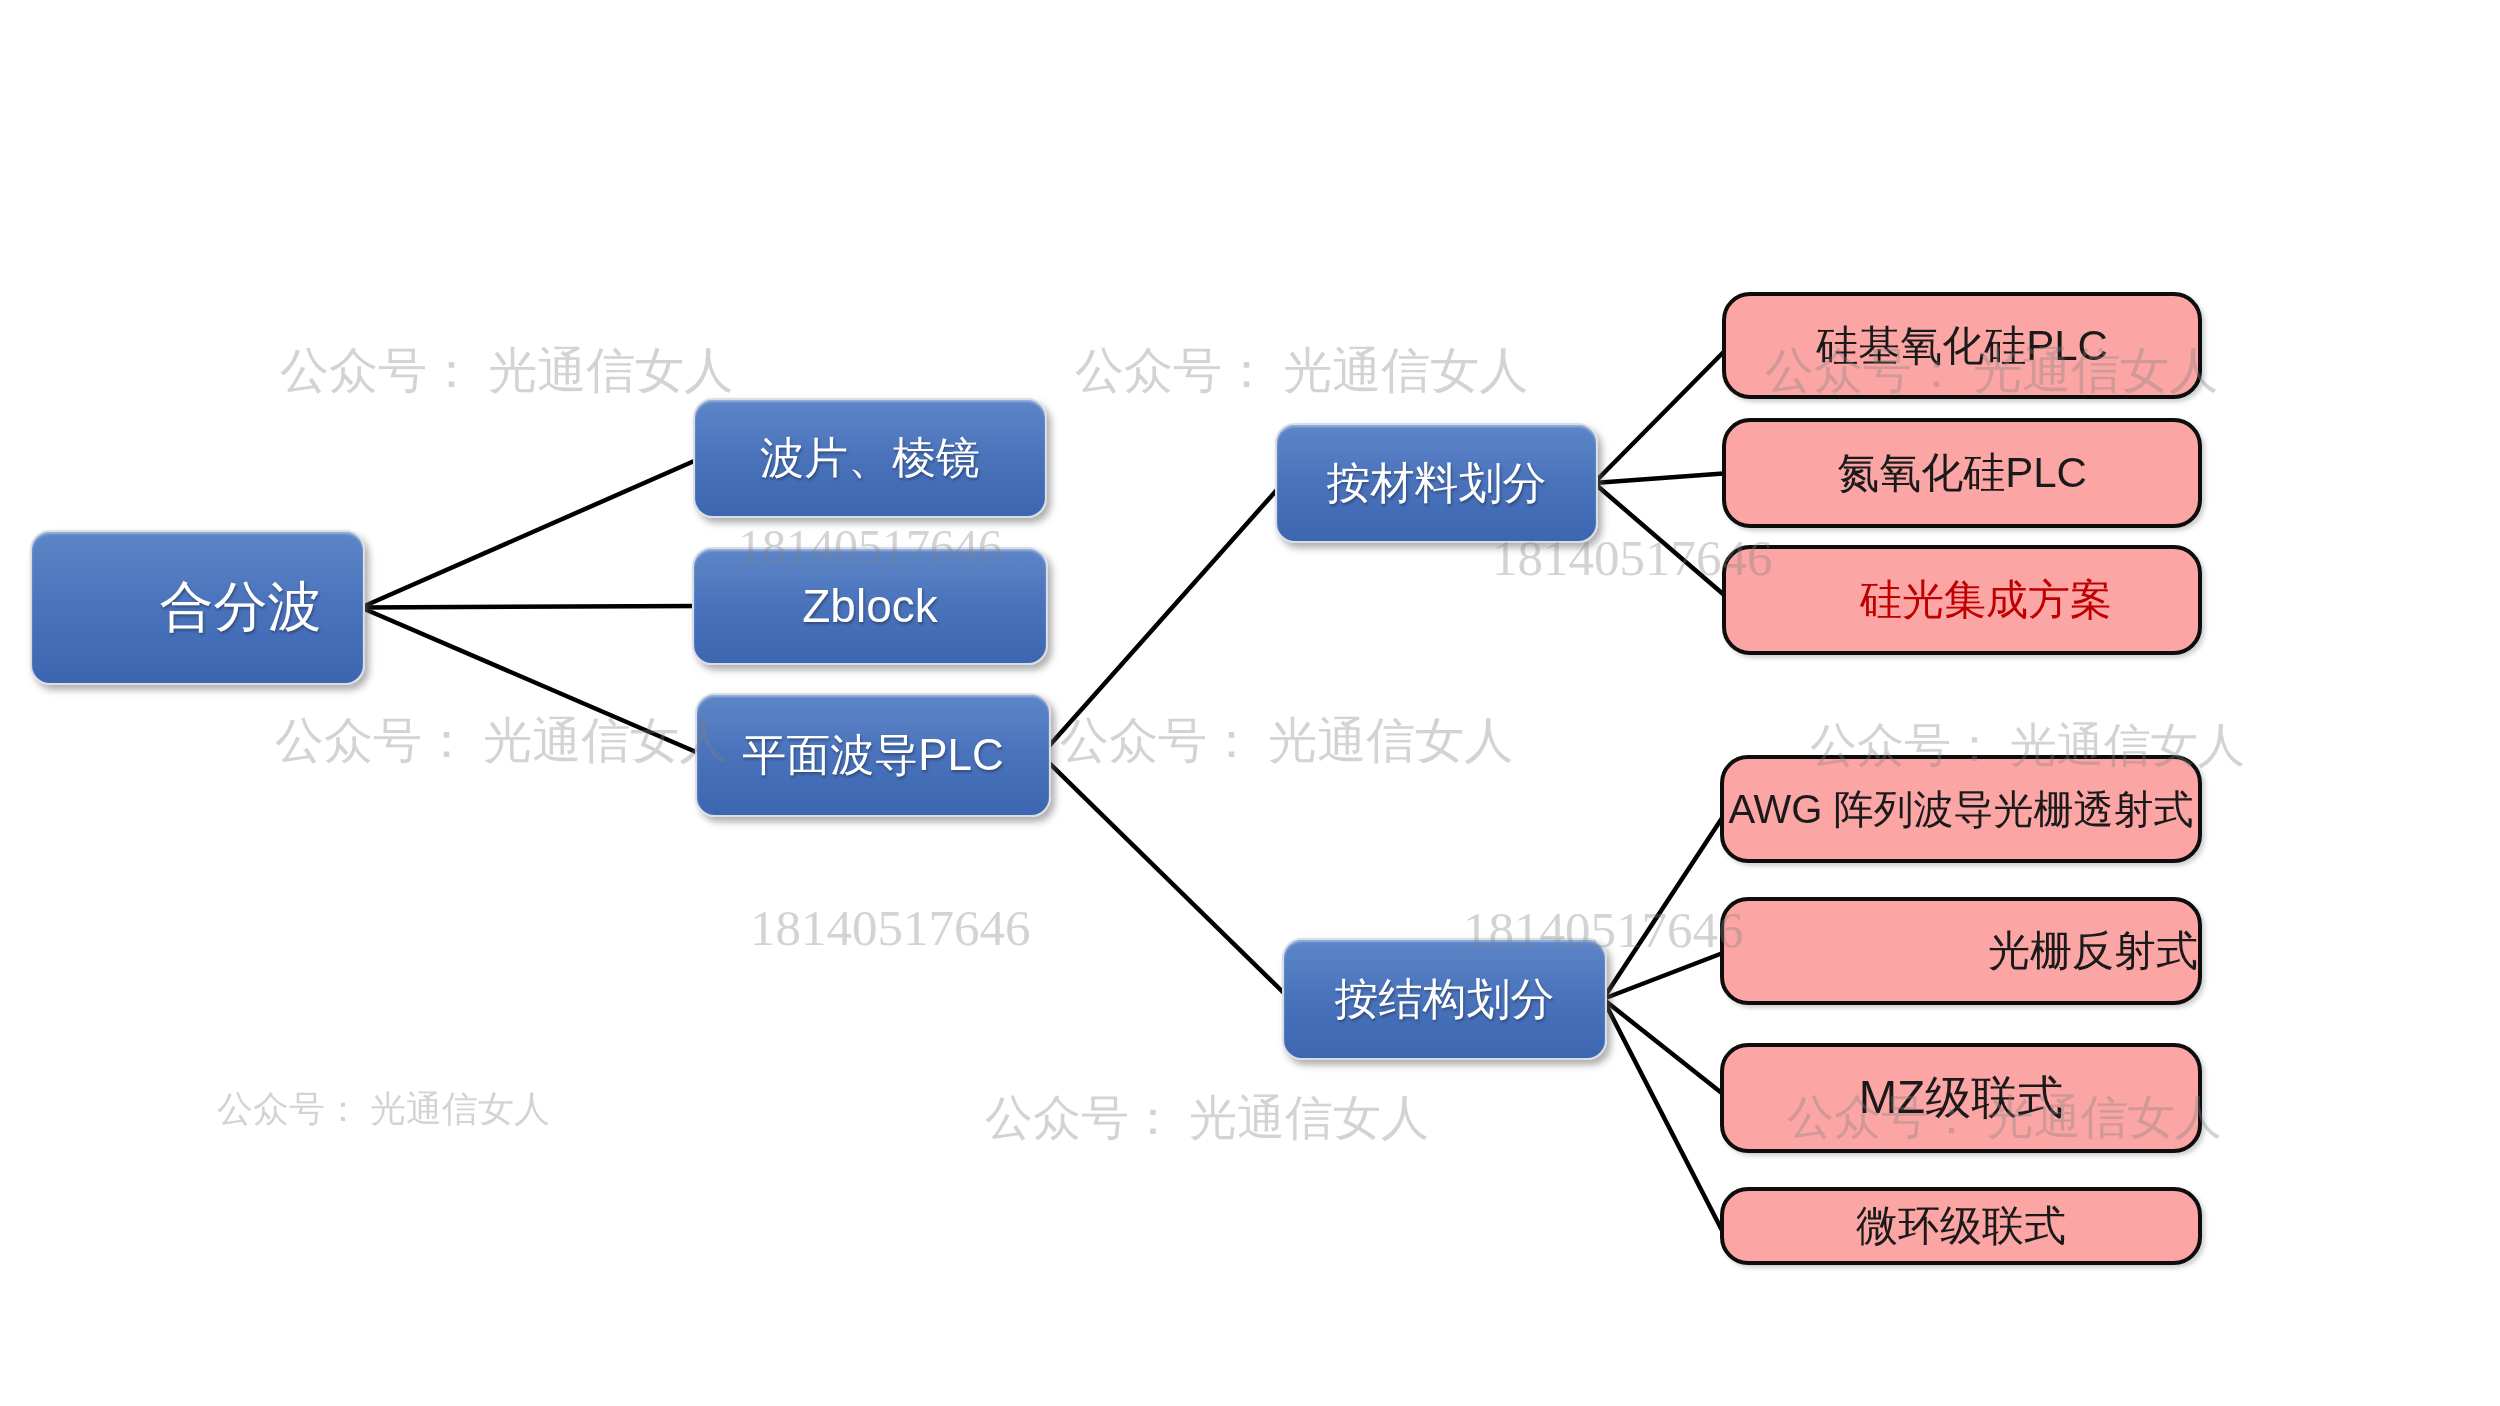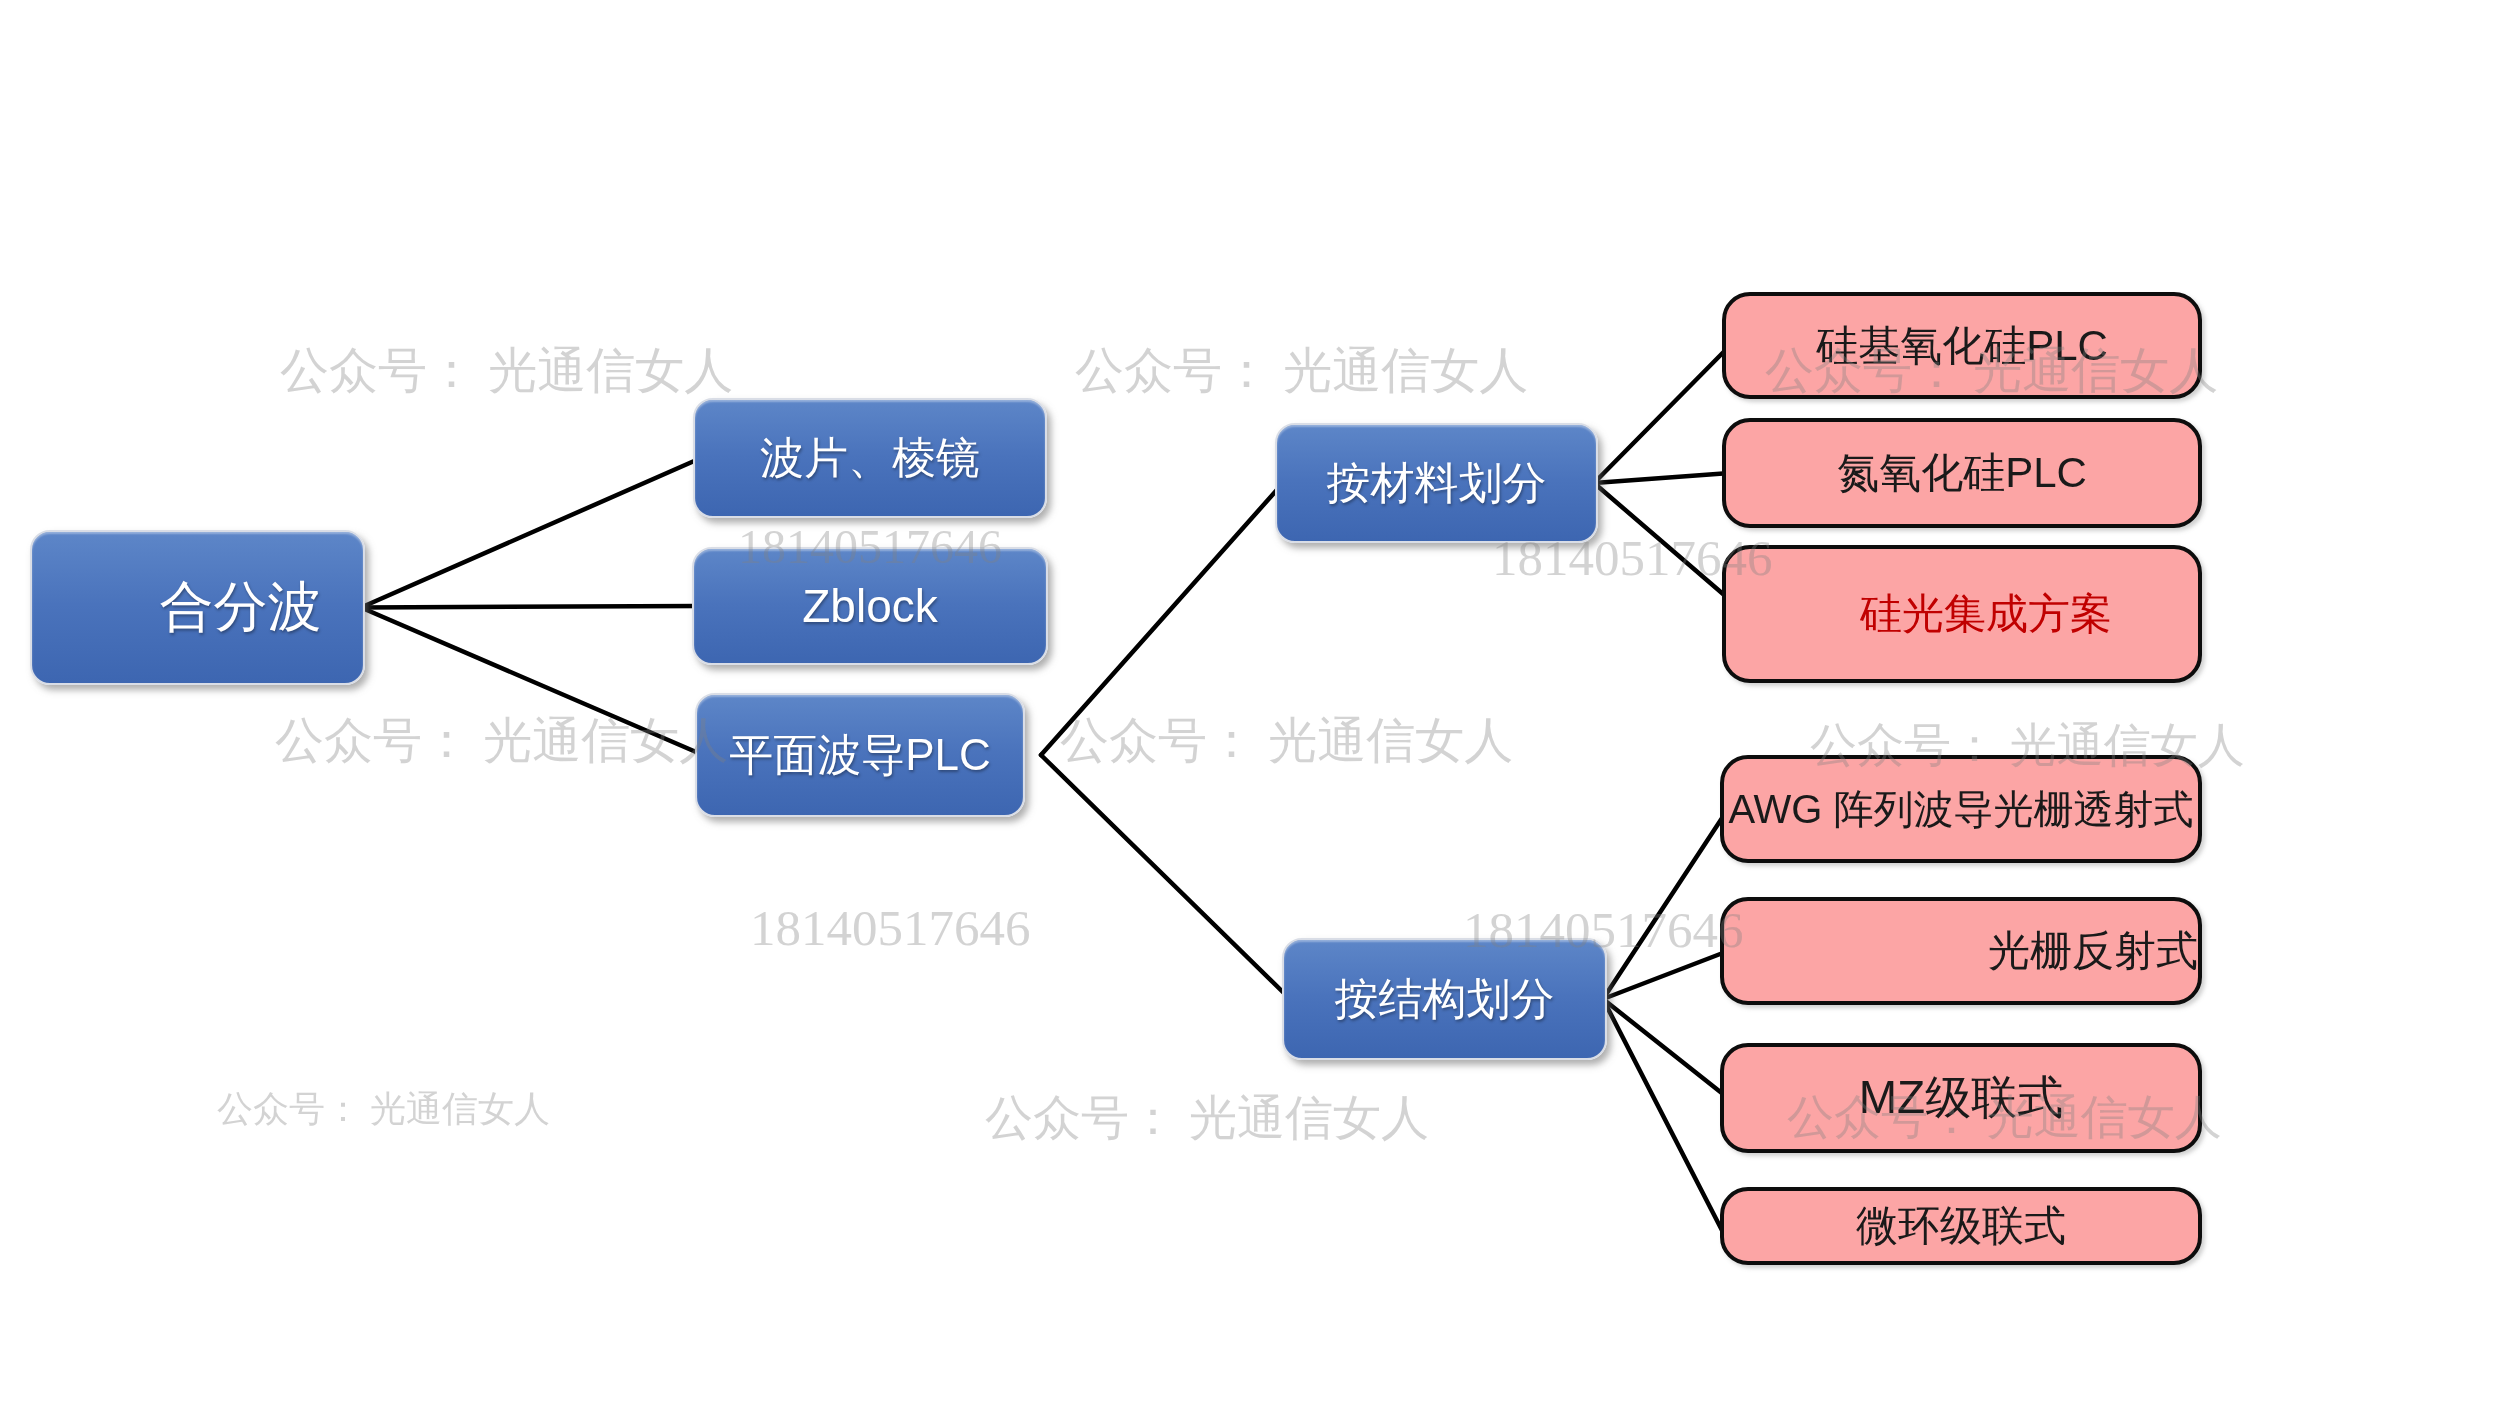--- a/index.html
+++ b/index.html
@@ -74,36 +74,36 @@
   <div id="node-layer">
       <div class="node branch" style="left: 30px; top: 530px; width: 335px; height: 155px; font-size: 54px;">
         <span class="label" style="transform: translateX(43px);">合分波</span>
       </div>
       <div class="node branch" style="left: 693px; top: 398px; width: 354px; height: 120px; font-size: 44px;">
         <span class="label">波片、棱镜</span>
       </div>
       <div class="node branch" style="left: 692px; top: 547px; width: 356px; height: 118px; font-size: 46px;">
         <span class="label">Zblock</span>
       </div>
-      <div class="node branch" style="left: 695px; top: 693px; width: 330px; height: 124px; font-size: 44px;">
+      <div class="node branch" style="left: 695px; top: 693px; width: 356px; height: 124px; font-size: 44px;">
         <span class="label">平面波导PLC</span>
       </div>
       <div class="node branch" style="left: 1275px; top: 423px; width: 323px; height: 120px; font-size: 44px;">
         <span class="label">按材料划分</span>
       </div>
       <div class="node branch" style="left: 1282px; top: 938px; width: 325px; height: 122px; font-size: 44px;">
         <span class="label">按结构划分</span>
       </div>
       <div class="node leaf" style="left: 1722px; top: 292px; width: 480px; height: 107px; font-size: 42px;">
         <span class="label">硅基氧化硅PLC</span>
       </div>
       <div class="node leaf" style="left: 1722px; top: 418px; width: 480px; height: 110px; font-size: 42px;">
         <span class="label">氮氧化硅PLC</span>
       </div>
-      <div class="node leaf" style="left: 1722px; top: 545px; width: 480px; height: 138px; font-size: 42px; color: rgb(192, 0, 0); padding-left: 48px;">
+      <div class="node leaf" style="left: 1722px; top: 545px; width: 480px; height: 110px; font-size: 42px; color: rgb(192, 0, 0); padding-left: 48px;">
         <span class="label">硅光集成方案</span>
       </div>
       <div class="node leaf" style="left: 1720px; top: 755px; width: 482px; height: 108px; font-size: 40px;">
         <span class="label">AWG 阵列波导光栅透射式</span>
       </div>
       <div class="node leaf" style="left: 1720px; top: 897px; width: 482px; height: 108px; font-size: 42px; justify-content: flex-end;">
         <span class="label">光栅反射式</span>
       </div>
       <div class="node leaf" style="left: 1720px; top: 1043px; width: 482px; height: 110px; font-size: 46px;">
         <span class="label">MZ级联式</span>

